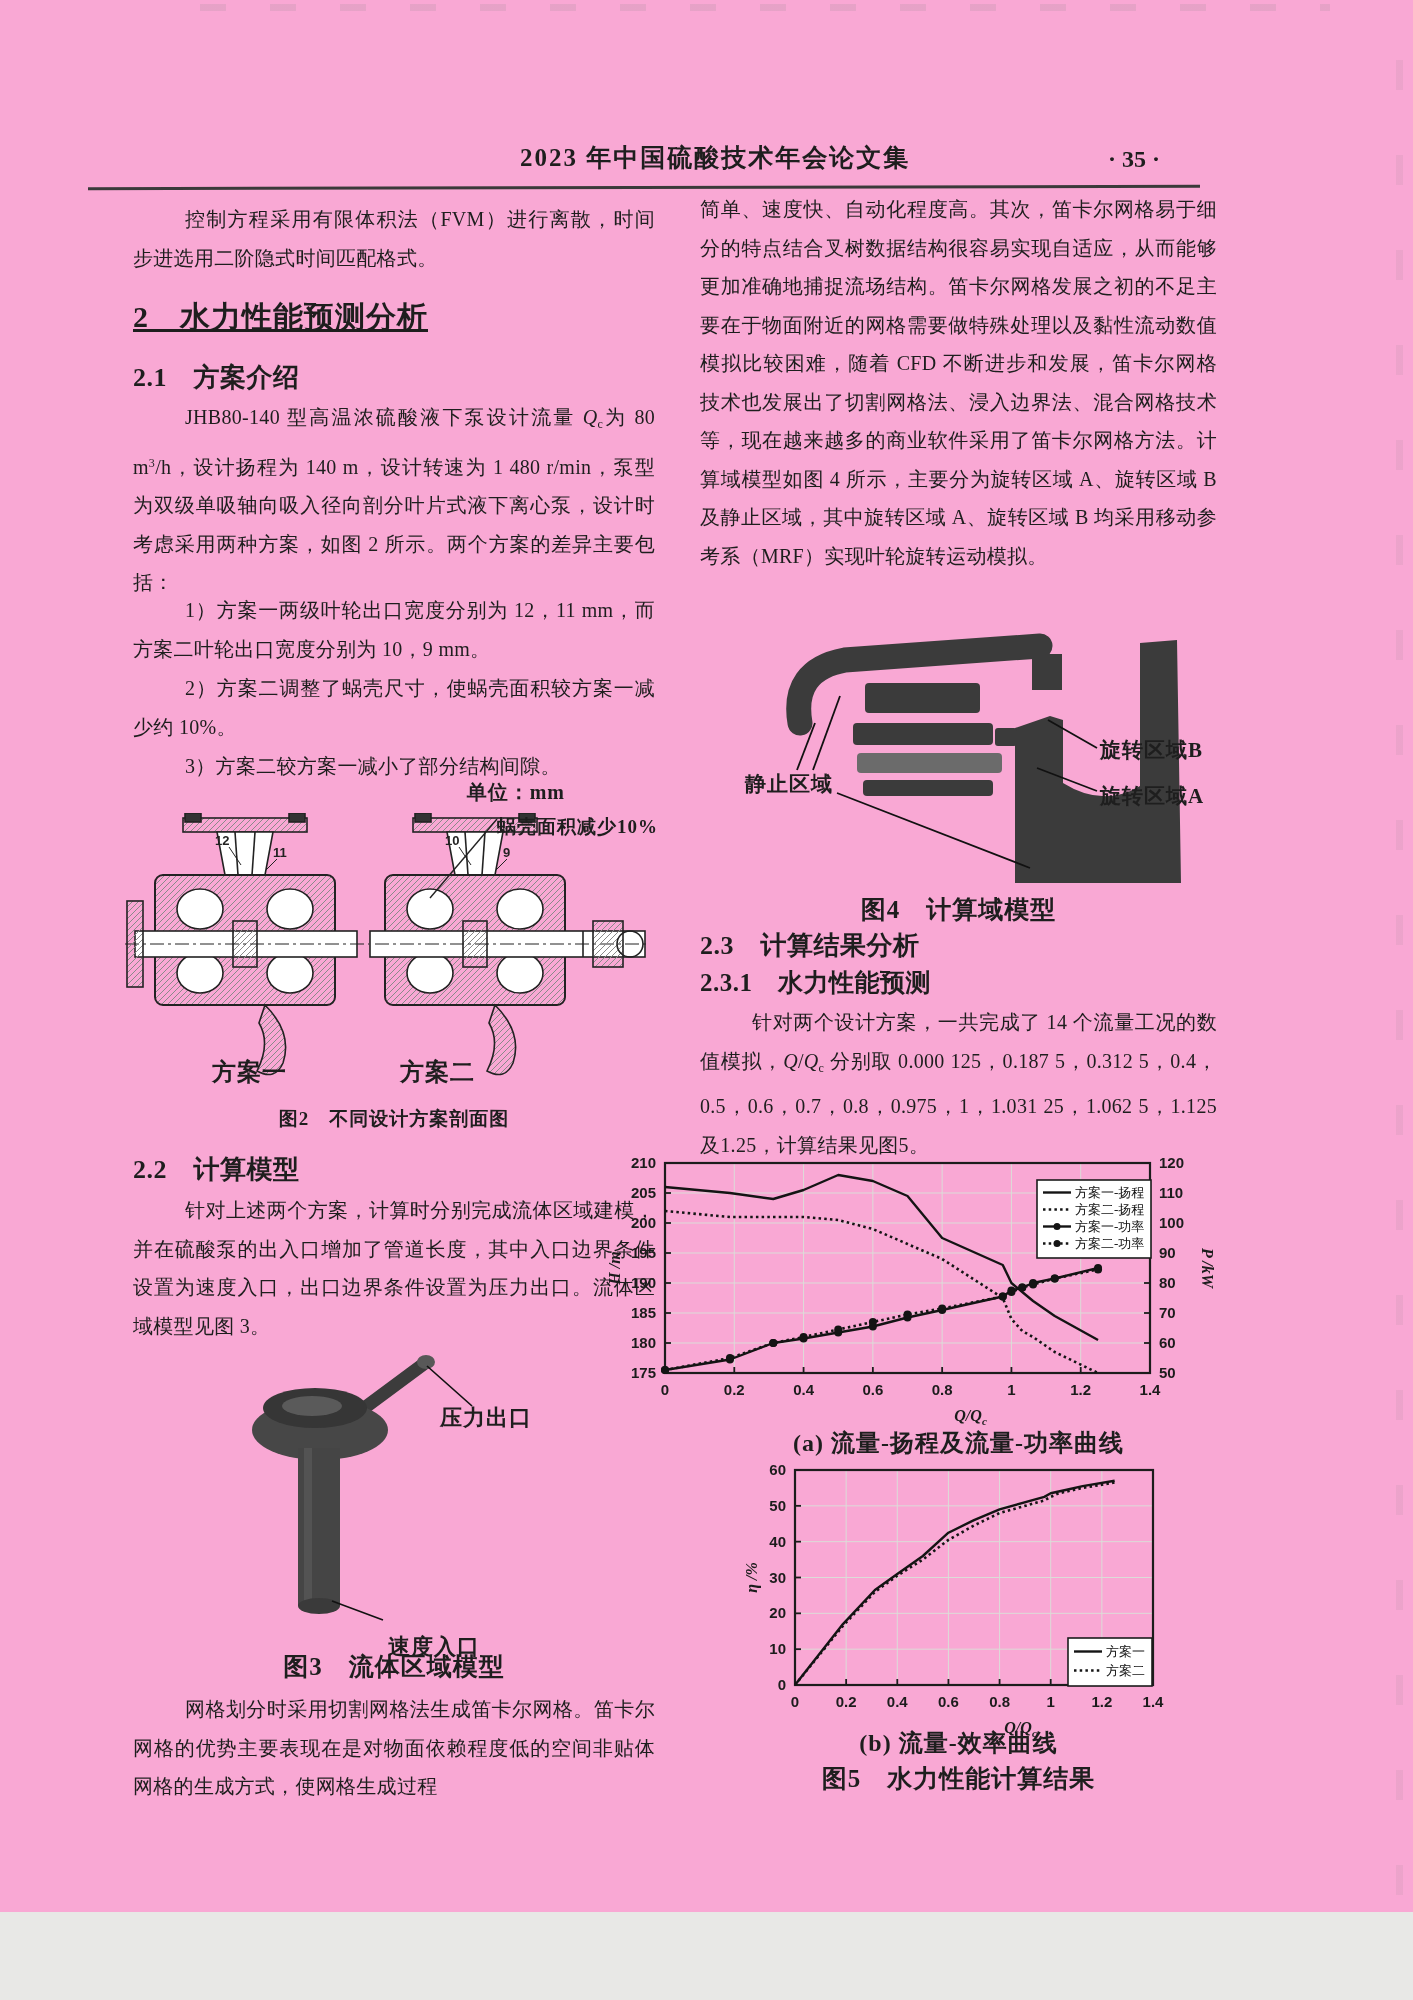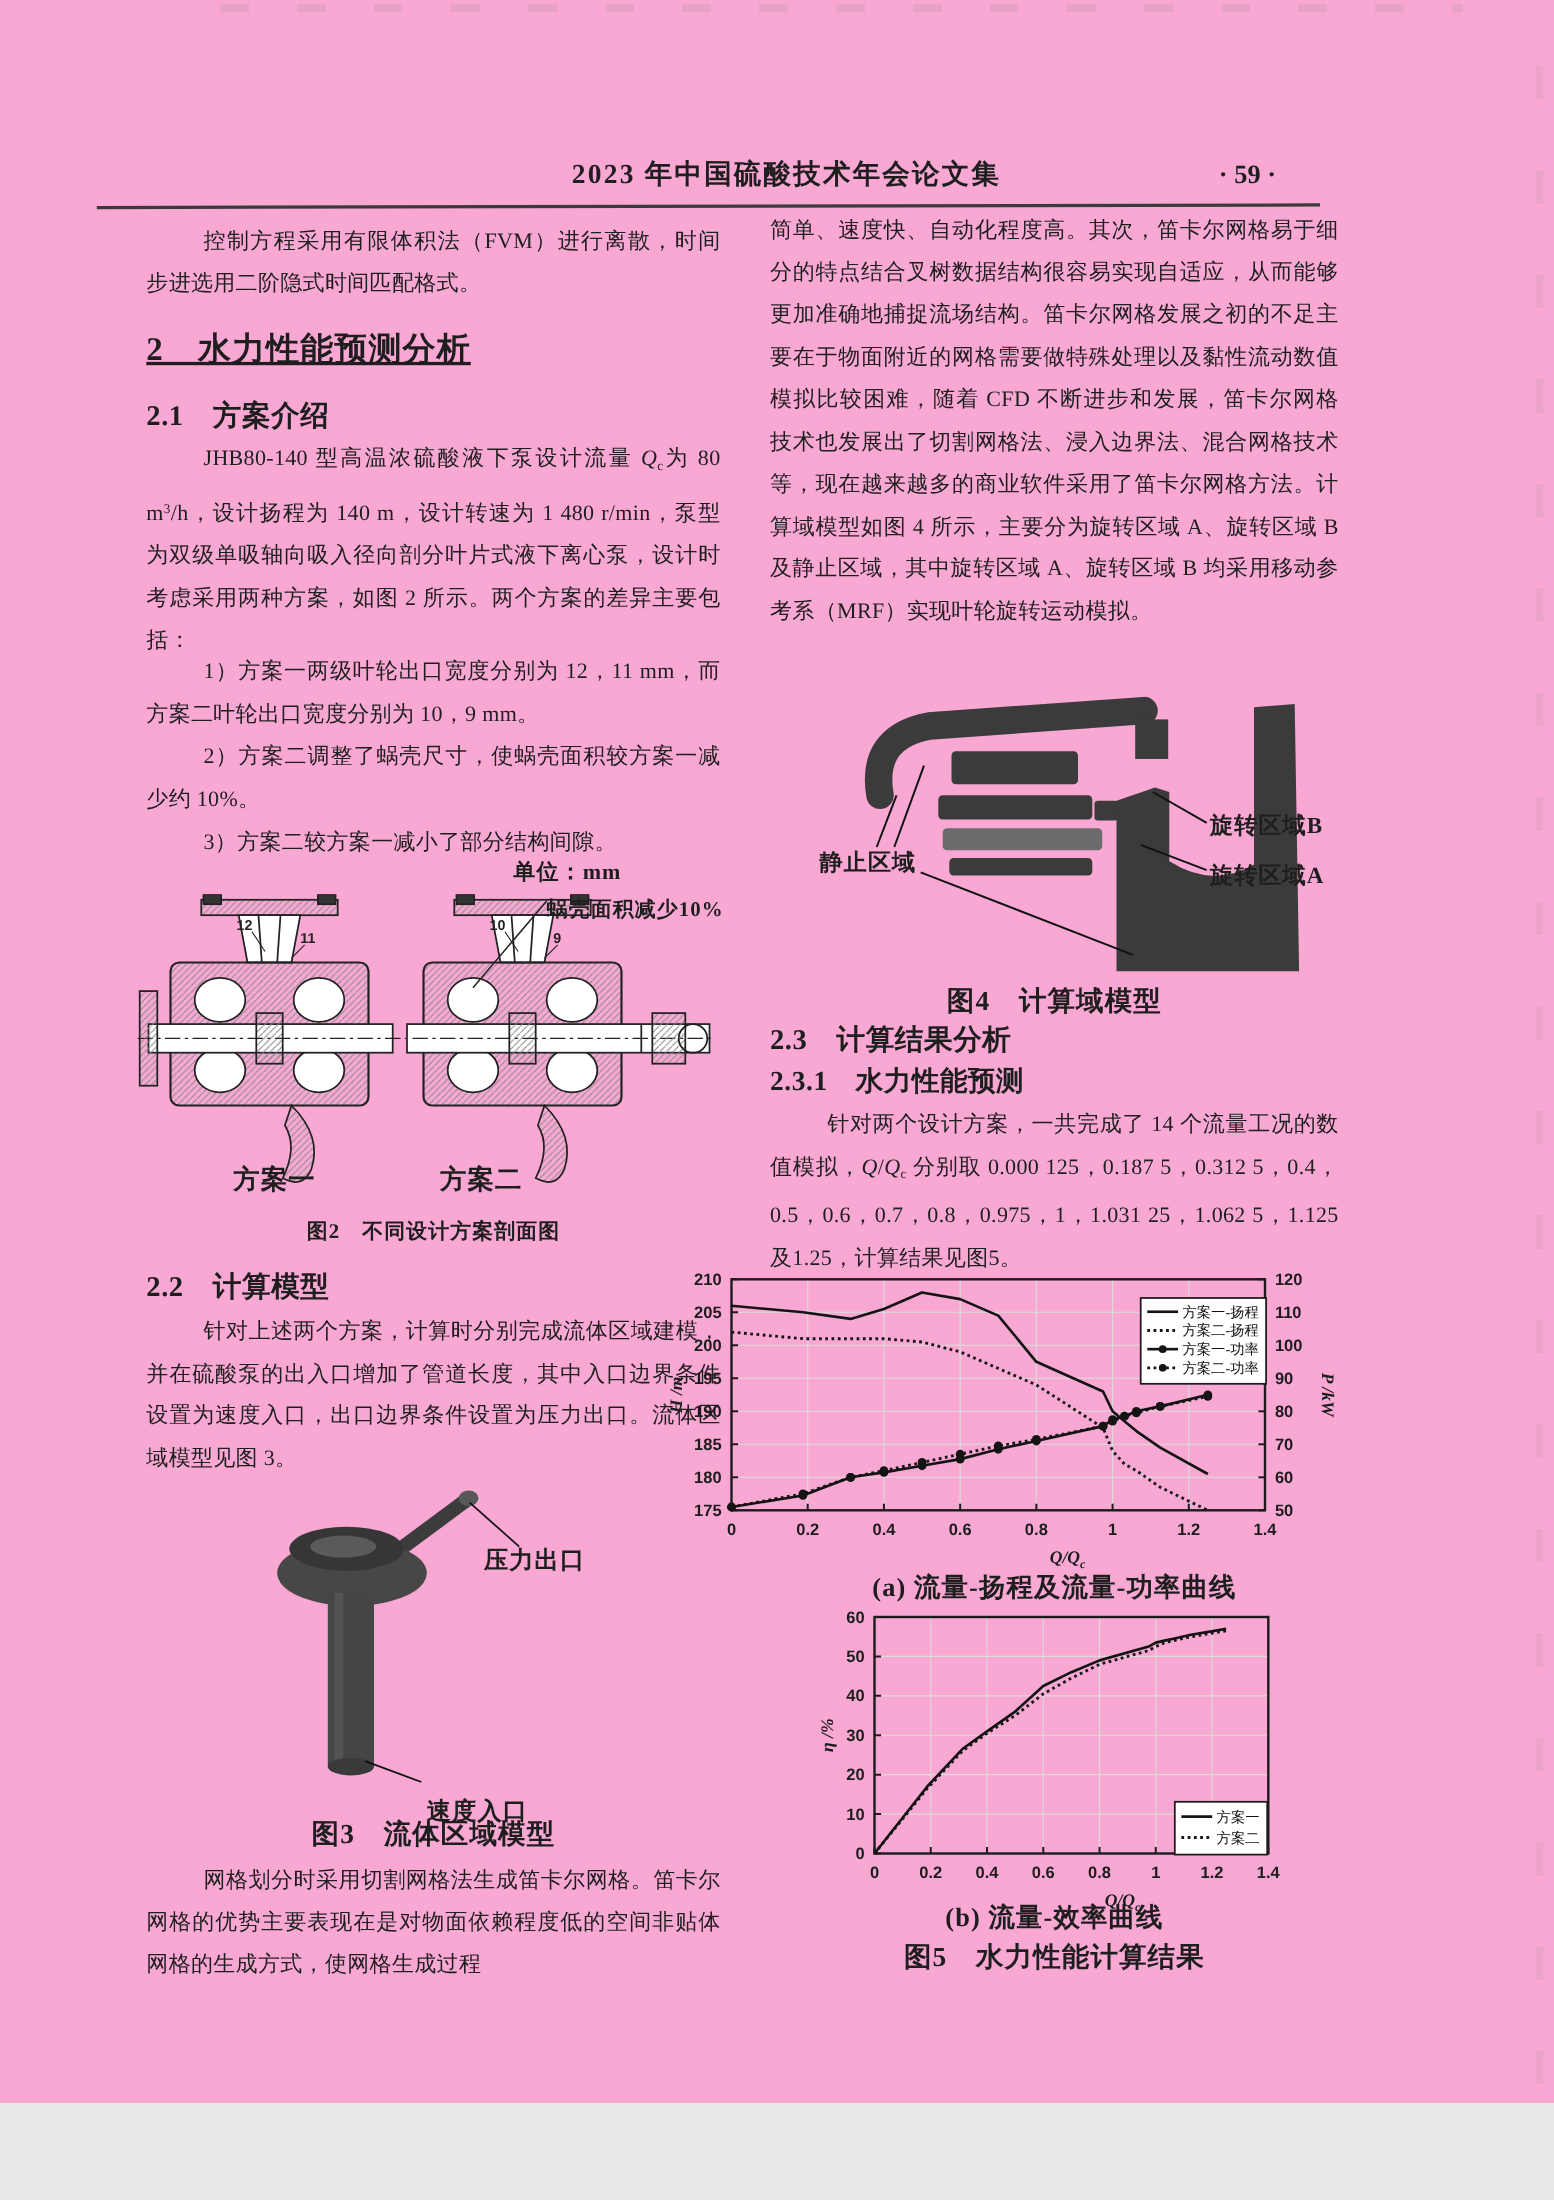--- a/index.html
+++ b/index.html
@@ -25,21 +25,21 @@
   .legend { font:13px "Liberation Serif","DejaVu Serif",serif; fill:#111; }
   .dim    { font:bold 13px "Liberation Sans","DejaVu Sans",sans-serif; fill:#222; }
   .artifact { opacity:.45; pointer-events:none; }
 </style>
 </head>
 <body>
 
 <div class="page">
 
   <div class="abs header-title" style="left:295px; top:141px; width:840px;">2023 年中国硫酸技术年会论文集</div>
-  <div class="abs page-no" style="left:1108px; top:146px; width:120px;">· 59 ·</div>
+  <div class="abs page-no" style="left:1108px; top:146px; width:120px;">· 35 ·</div>
   <div class="abs rule" style="left:88px; top:186px; width:1112px; height:3px;"></div>
 
   <div class="abs para indent" style="left:133px; top:200px; width:522px;">控制方程采用有限体积法（FVM）进行离散，时间步进选用二阶隐式时间匹配格式。</div>
 
   <div class="abs h-big" style="left:133px; top:297px;">2　水力性能预测分析</div>
 
   <div class="abs h-sub" style="left:133px; top:360px;">2.1　方案介绍</div>
 
   <div class="abs para indent" style="left:133px; top:398px; width:522px;"><span>JHB80-140 型高温浓硫酸液下泵设计流量 </span><span style="font-style: italic;">Q</span><sub>c</sub><span>为 80 m</span><sup>3</sup><span>/h，设计扬程为 140 m，设计转速为 1 480 r/min，泵型为双级单吸轴向吸入径向剖分叶片式液下离心泵，设计时考虑采用两种方案，如图 2 所示。两个方案的差异主要包括：</span></div>
 

